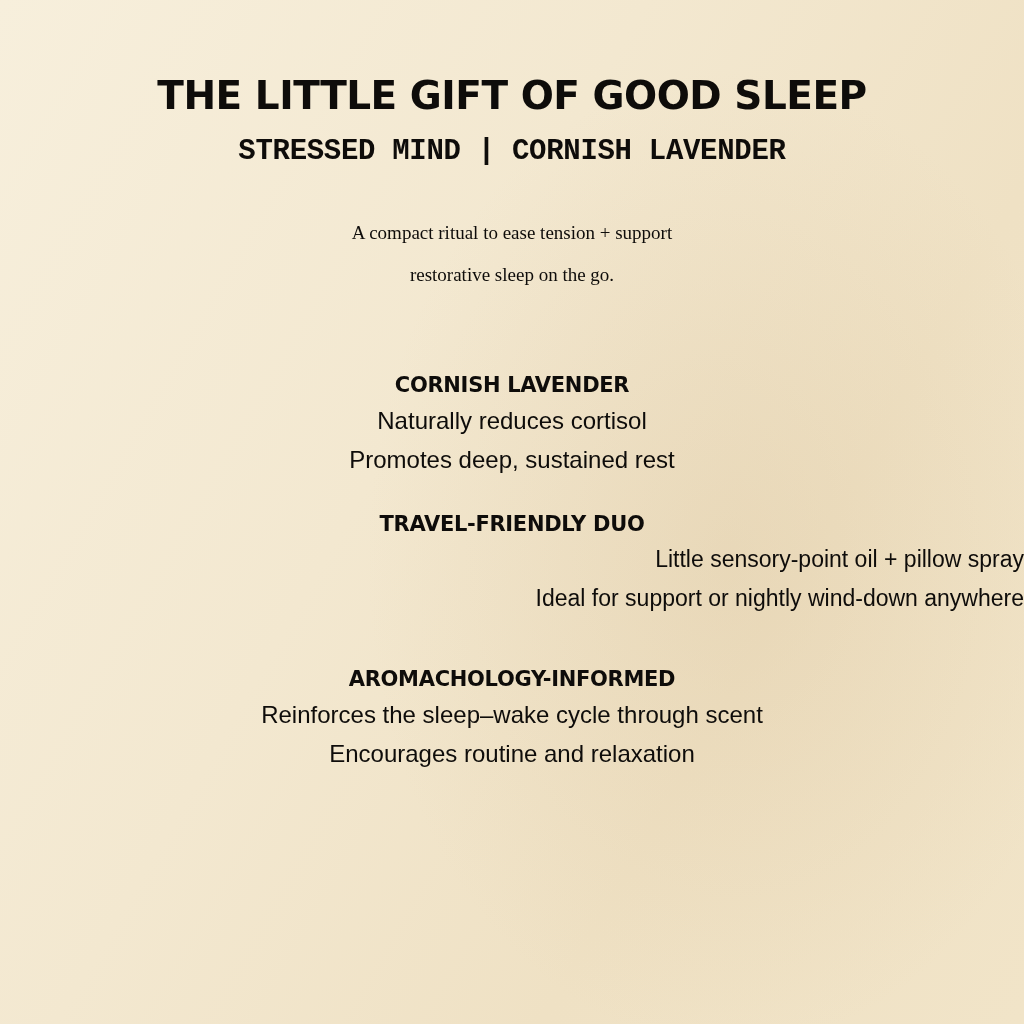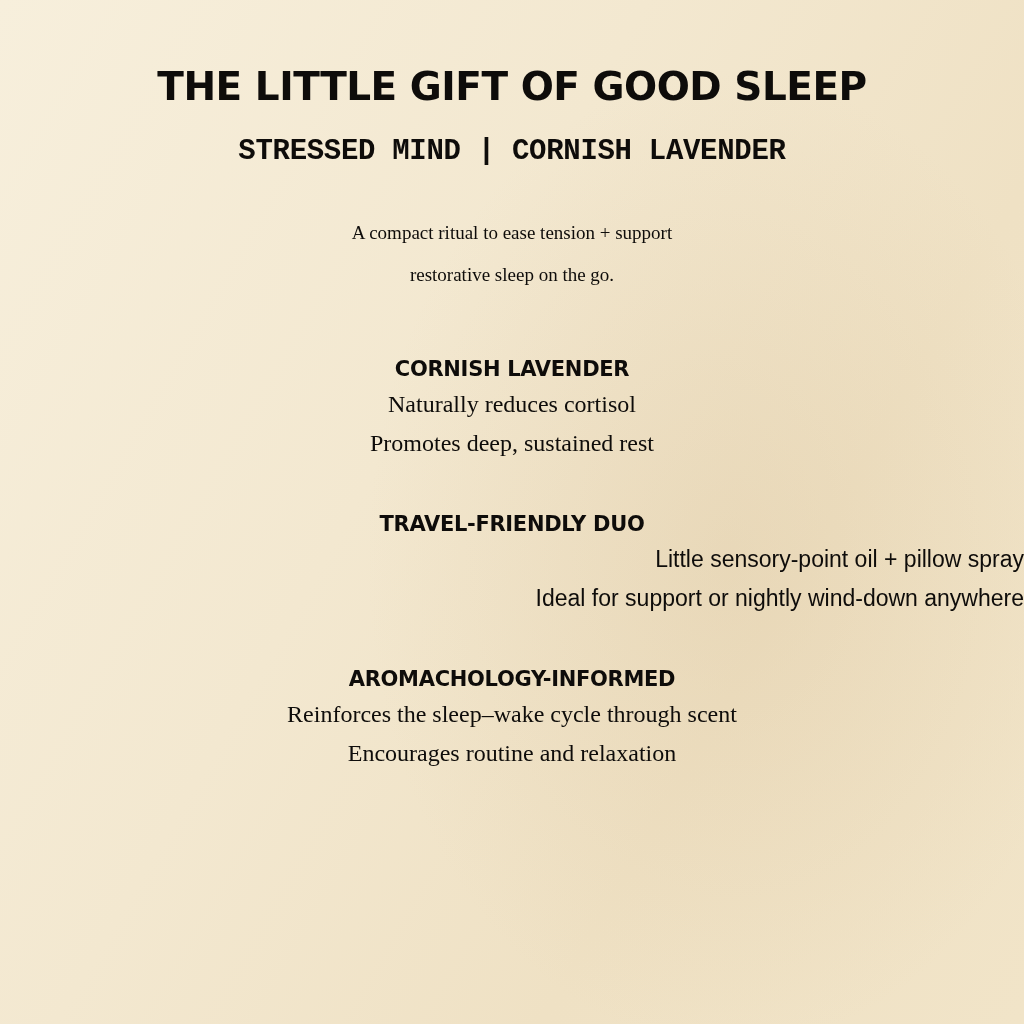--- a/index.html
+++ b/index.html
@@ -26,21 +26,21 @@
     }
     .title {
       position: absolute;
       left: 0; right: 0;
       top: 60px;
       font-family: "DejaVu Sans", sans-serif;
       font-weight: bold;
       font-size: 39px;
       letter-spacing: -0.5px;
       line-height: 50px;
-      margin: 2px;
+      margin: 11px;
     }
     .subtitle {
       position: absolute;
       left: 0; right: 0;
       top: 132px;
       font-family: Liberation Mono, monospace;
       font-weight: bold;
       font-size: 29px;
       letter-spacing: -0.3px;
       line-height: 40px;
@@ -63,33 +63,33 @@
     }
     .section-heading {
       font-family: "DejaVu Sans", sans-serif;
       font-weight: bold;
       font-size: 21px;
       letter-spacing: -0.3px;
       line-height: 32px;
       display: block;
     }
     .line-serif {
-      font-family: Liberation Serif, serif;
+      font-family: Liberation Sans, sans-serif;
       font-size: 24px;
       line-height: 39px;
       display: block;
     }
     .line-sans {
       font-family: "Liberation Sans", sans-serif;
       font-size: 23px;
       line-height: 39px;
       display: block;
       text-align: right;
     }
-    #sec-0 { top: 353px; }
+    #sec-0 { top: 369px; }
     #sec-1 { top: 508px; }
     #sec-2 { top: 663px; }
     #sec-3 { top: 813px; }
   </style>
 </head>
 <body>
 
 <div class="page">
 
   <h1 class="title">THE LITTLE GIFT OF GOOD SLEEP</h1>

